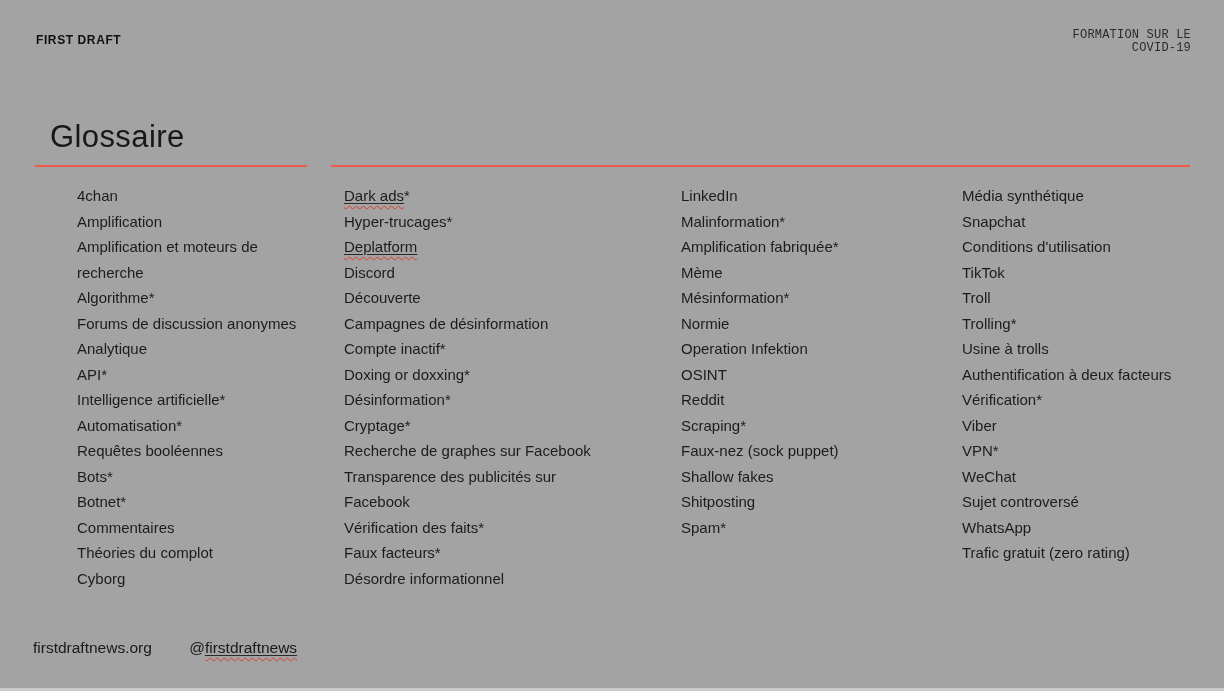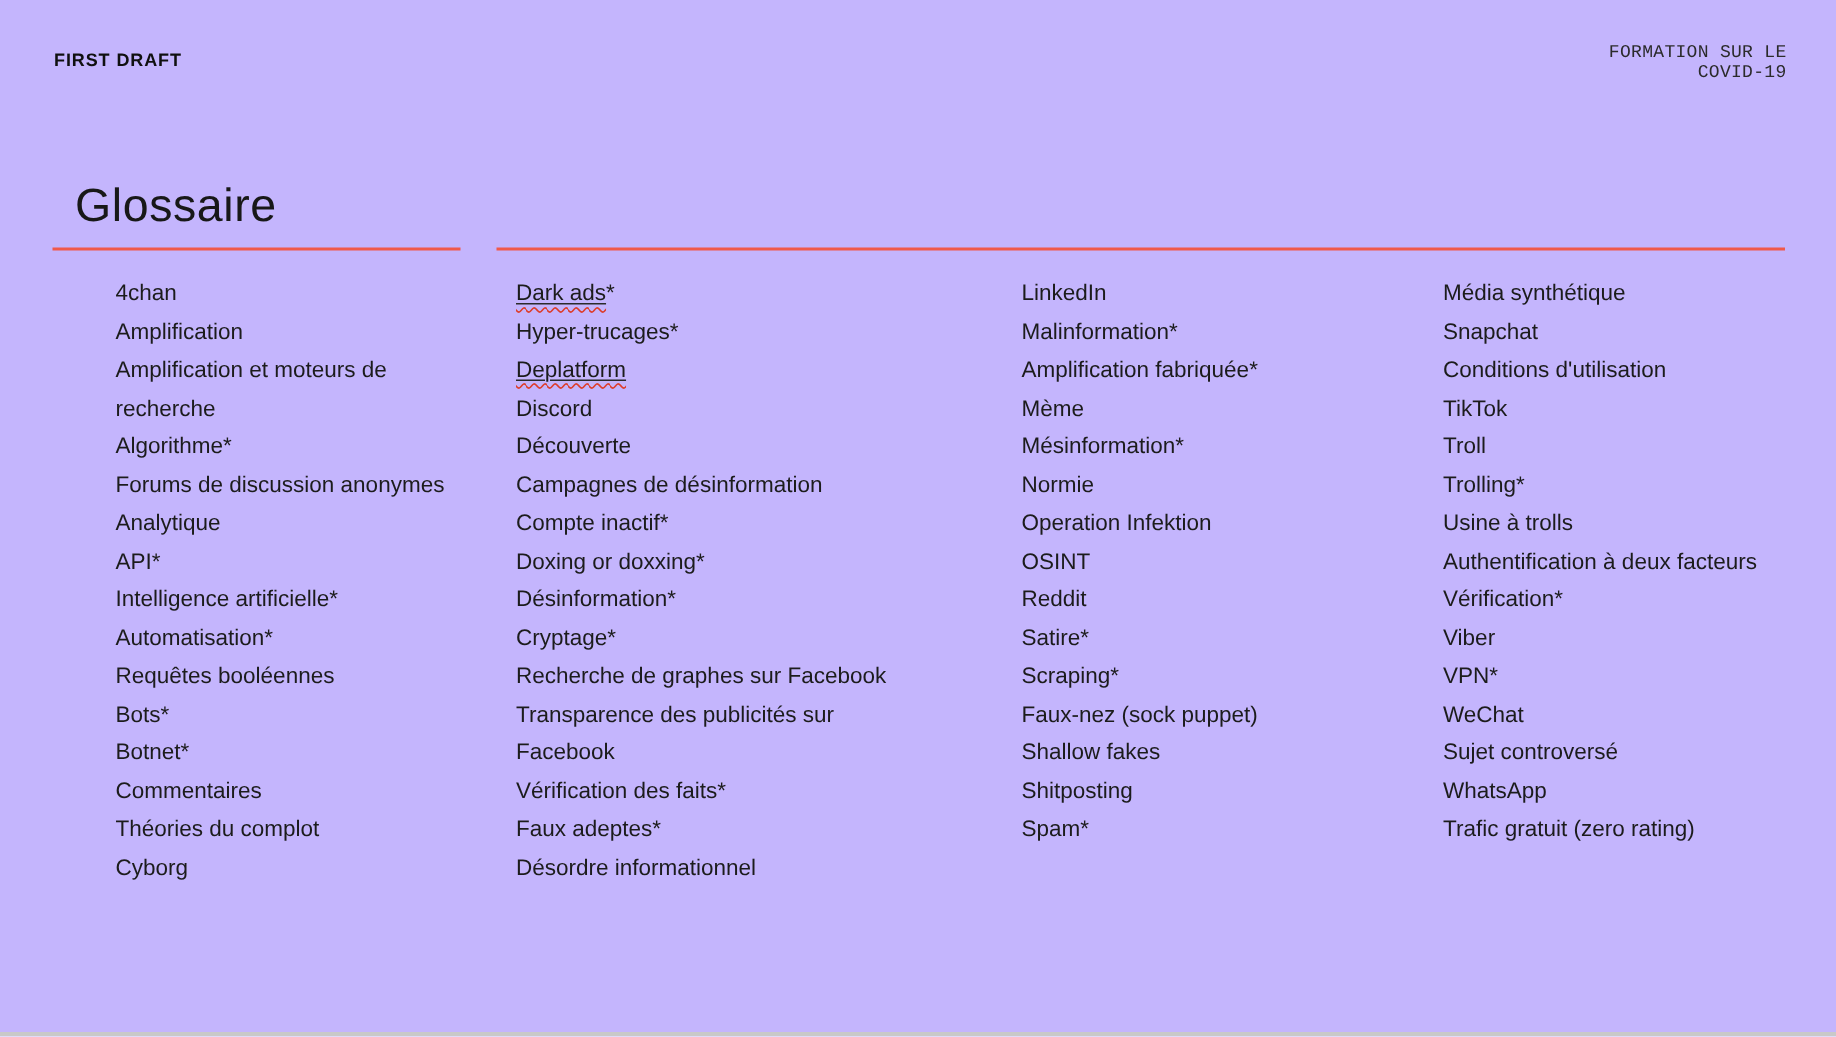--- a/index.html
+++ b/index.html
@@ -6,21 +6,21 @@
     --accent: #f0594a;
     --squiggle: #dd3c2a;
     --bar: #c9c9c9;
     --ink: #1c1c1c;
   }
   html, body { margin: 0; padding: 0; background: #fff; }
   .slide {
     position: relative;
     width: 1224px;
     height: 691px;
-    background: #c4b5fd;
+    background: #a3a3a3;
     overflow: hidden;
     font-family: "Liberation Sans", sans-serif;
     color: var(--ink);
   }
   .logo {
     position: absolute;
     left: 36px;
     top: 33px;
     font-size: 12px;
     font-weight: bold;
@@ -138,34 +138,33 @@
       <div class="term">Discord</div>
       <div class="term">Découverte</div>
       <div class="term">Campagnes de désinformation</div>
       <div class="term">Compte inactif*</div>
       <div class="term">Doxing or doxxing*</div>
       <div class="term">Désinformation*</div>
       <div class="term">Cryptage*</div>
       <div class="term">Recherche de graphes sur Facebook</div>
       <div class="term">Transparence des publicités sur Facebook</div>
       <div class="term">Vérification des faits*</div>
-      <div class="term">Faux adeptes*</div>
+      <div class="term">Faux facteurs*</div>
       <div class="term">Désordre informationnel</div>
     </div>
   <div class="col col-3">
       <div class="term">LinkedIn</div>
       <div class="term">Malinformation*</div>
       <div class="term">Amplification fabriquée*</div>
       <div class="term">Mème</div>
       <div class="term">Mésinformation*</div>
       <div class="term">Normie</div>
       <div class="term">Operation Infektion</div>
       <div class="term">OSINT</div>
       <div class="term">Reddit</div>
-      <div class="term">Satire*</div>
       <div class="term">Scraping*</div>
       <div class="term">Faux-nez (sock puppet)</div>
       <div class="term">Shallow fakes</div>
       <div class="term">Shitposting</div>
       <div class="term">Spam*</div>
     </div>
   <div class="col col-4">
       <div class="term">Média synthétique</div>
       <div class="term">Snapchat</div>
       <div class="term">Conditions d'utilisation</div>
@@ -176,16 +175,20 @@
       <div class="term">Authentification à deux facteurs</div>
       <div class="term">Vérification*</div>
       <div class="term">Viber</div>
       <div class="term">VPN*</div>
       <div class="term">WeChat</div>
       <div class="term">Sujet controversé</div>
       <div class="term">WhatsApp</div>
       <div class="term">Trafic gratuit (zero rating)</div>
     </div>
 
+  <div class="footer">
+    <span>firstdraftnews.org</span>
+    <span class="handle"><span>@</span><span class="lnk"><span class="sq">firstdraftnews</span></span></span>
+  </div>
 
   <div class="bottom-bar"></div>
 
 </div>
 
 </body></html>

